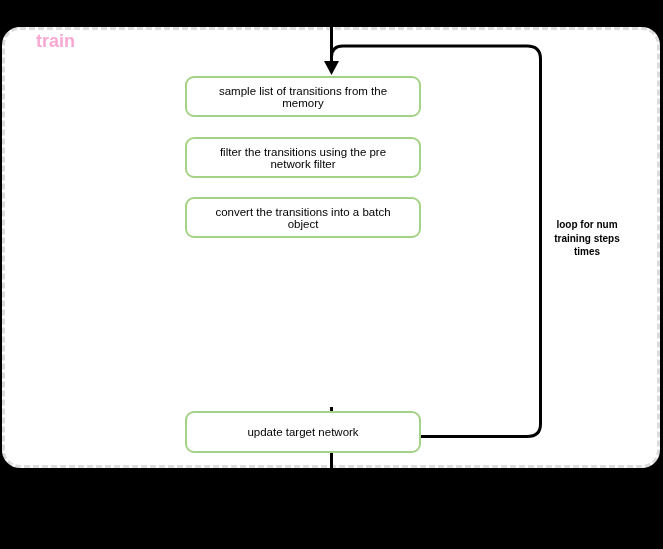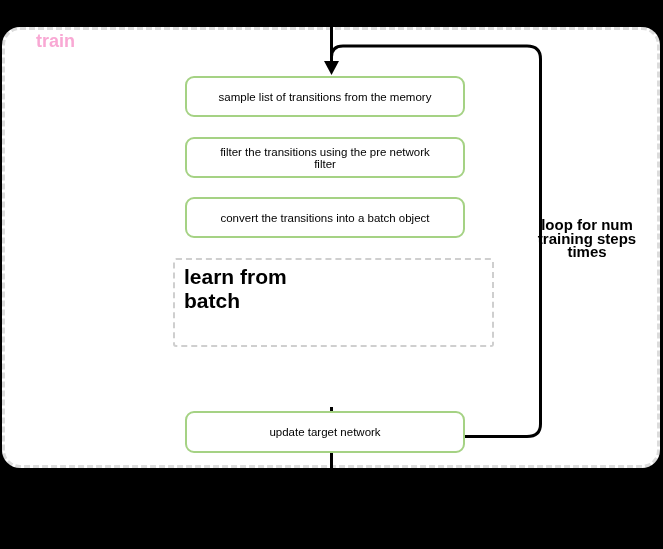--- a/index.html
+++ b/index.html
@@ -39,21 +39,21 @@
     position: absolute;
     left: 0;
     top: 0;
     width: 663px;
     height: 549px;
     pointer-events: none;
   }
   .activity-box {
     position: absolute;
     left: 185px;
-    width: 280px;
+    width: 236px;
     box-sizing: border-box;
     background: #fff;
     border: 2.5px solid var(--box-border, #a5d284);
     border-radius: 9px;
     display: flex;
     align-items: center;
     justify-content: center;
     text-align: center;
     font-size: 11.5px;
     color: #000;
@@ -79,21 +79,21 @@
     line-height: 24px;
     color: #000;
     white-space: pre-line;
   }
   #loop-label {
     position: absolute;
     left: 536px;
     top: 218px;
     width: 102px;
     text-align: center;
-    font-size: 15px;
+    font-size: 10px;
     font-weight: bold;
     line-height: 13.5px;
     color: #000;
     white-space: pre-line;
   }
 </style>
 </head>
 <body>
 
 <div id="canvas">
@@ -114,22 +114,20 @@
   </div>
 
   <div id="box-convert" class="activity-box">
     <span>convert the transitions into a batch object</span>
   </div>
 
   <div id="box-filter" class="activity-box">
     <span>filter the transitions using the pre network filter</span>
   </div>
 
-  <div id="learn-box">learn from
-batch</div>
 
   <div id="box-update" class="activity-box">
     <span>update target network</span>
   </div>
 
   <div id="loop-label">loop for num
 training steps
 times</div>
 
 </div>

